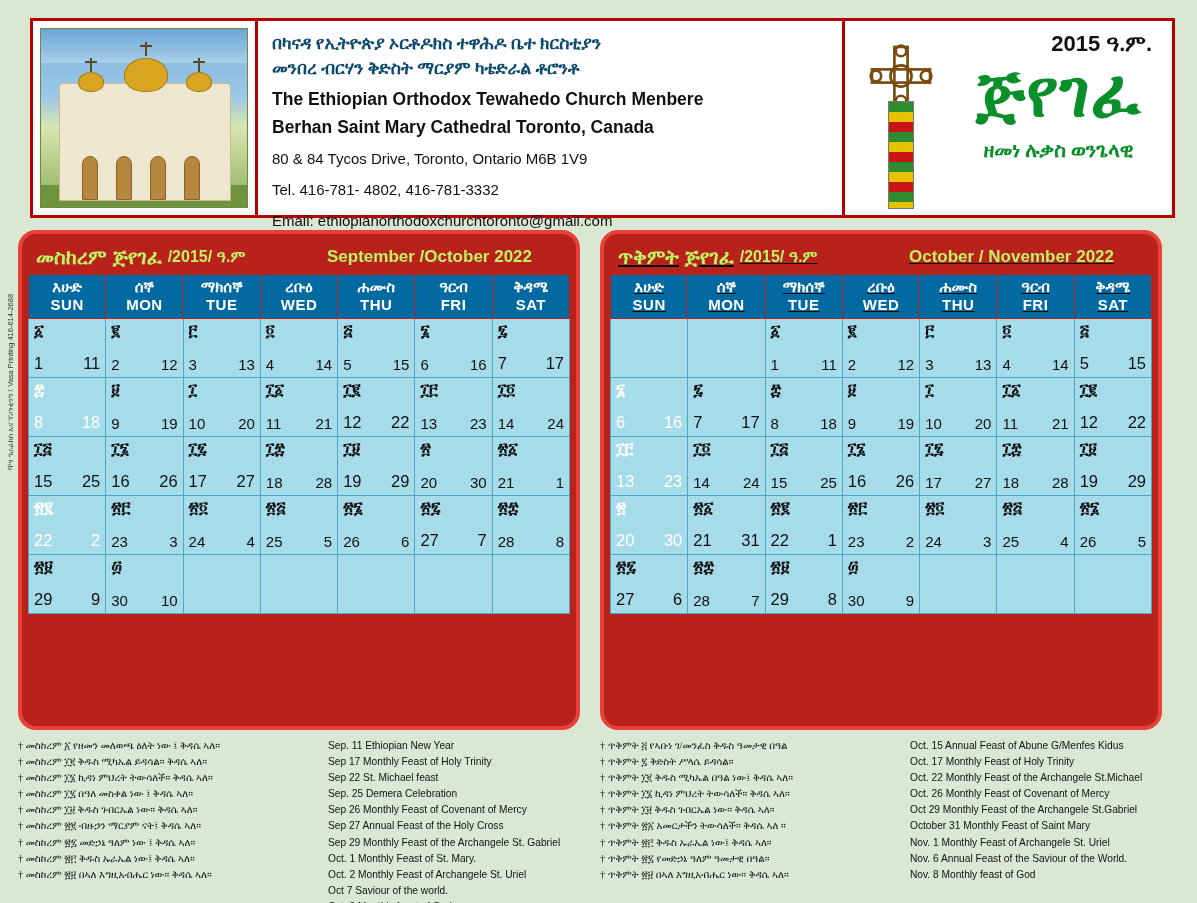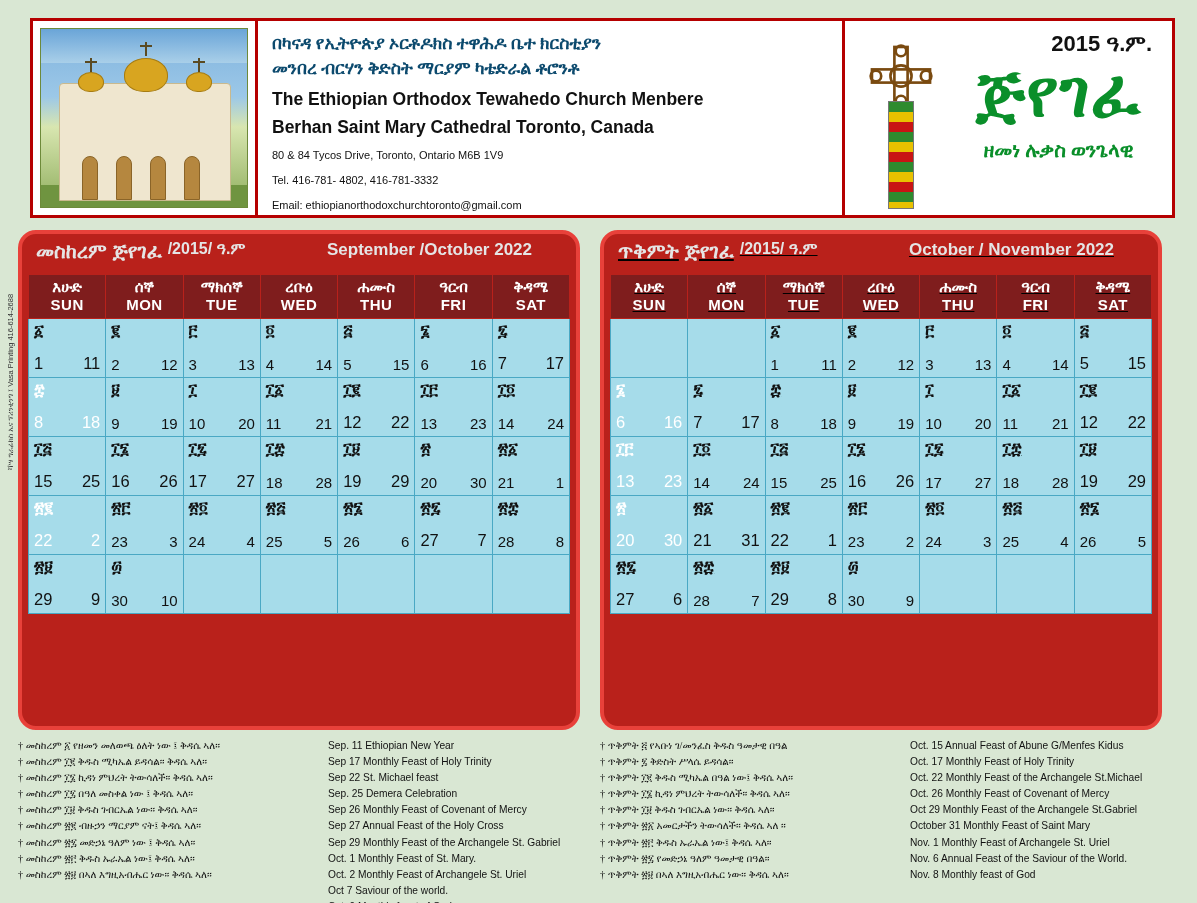--- a/index.html
+++ b/index.html
@@ -64,21 +64,21 @@
     border-left:3px solid #b50000; margin-left:7px;
   }
   .am-line {
     font-family:"Liberation Serif", serif;
     font-size:17.5px; font-weight:bold; color:#0c4a6e; line-height:1.45;
   }
   .en-line {
     font-size:17.5px; font-weight:bold; color:#111; line-height:1.28; margin-top:6px;
   }
   .addr {
-    font-size:11px; color:#111; line-height:1.55; margin-top:8px;
+    font-size:15px; color:#111; line-height:1.55; margin-top:8px;
   }
   .header-right {
     width:330px; border-left:3px solid #b50000; position:relative;
     display:flex;
     justify-content:flex-end;
   }
   .cross-art {
     width:112px; position:relative;
   }
   .cross-art .cc {
@@ -108,34 +108,34 @@
   .panel {
     position:absolute; top:230px; width:562px; height:500px;
     background:#b9211b;
     border:4px solid #e8413a;
     border-radius:18px;
     padding:6px;
   }
   .panel.left { left:18px; }
   .panel.right { left:600px;text-decoration:underline; }
   .panel-title {
-    height:34px; display:flex; gap:6px;
-    color:#e5e5e5; padding:0 8px;
+    height:34px; display:flex; align-items:center; gap:6px;
+    color:#bef264; padding:0 8px;
   }
   .pt-am {
     font-family:"Liberation Serif", serif; font-size:20px; font-weight:bold;
   }
   .pt-year { font-size:16px; font-weight:bold; }
   .pt-en { font-size:17px; font-weight:bold; margin-left:auto; padding-right:30px; }
   table.cal {
     width:100%; border-collapse:collapse; table-layout:fixed;
     background:#9fd8e8;
   }
   table.cal th {
-    background:#7f1d1d; color:#ffffff; padding:4px 0 5px;
+    background:#0369a1; color:#ffffff; padding:4px 0 5px;
     border:1px solid #b9211b;
   }
   .th-am { font-family:"Liberation Serif", serif; font-size:15px; font-weight:bold; display:block; }
   .th-en { font-size:15px; font-weight:bold; display:block; letter-spacing:.5px; }
   table.cal td {
     height:59px; border:1px solid #4aa8c4;
     background:#a6dcea;
     vertical-align:top;
     padding:3px 5px 2px;
     position:relative;

